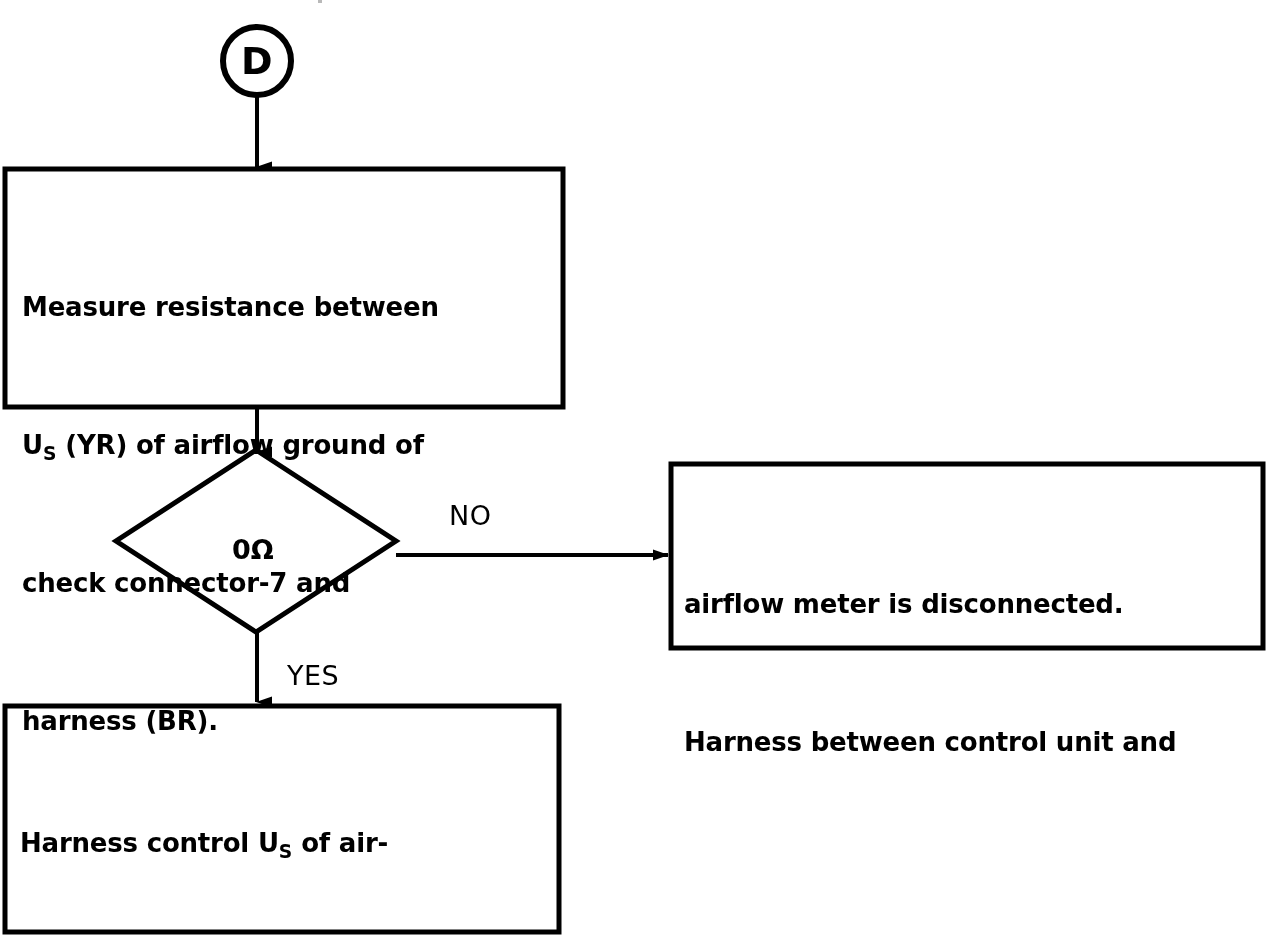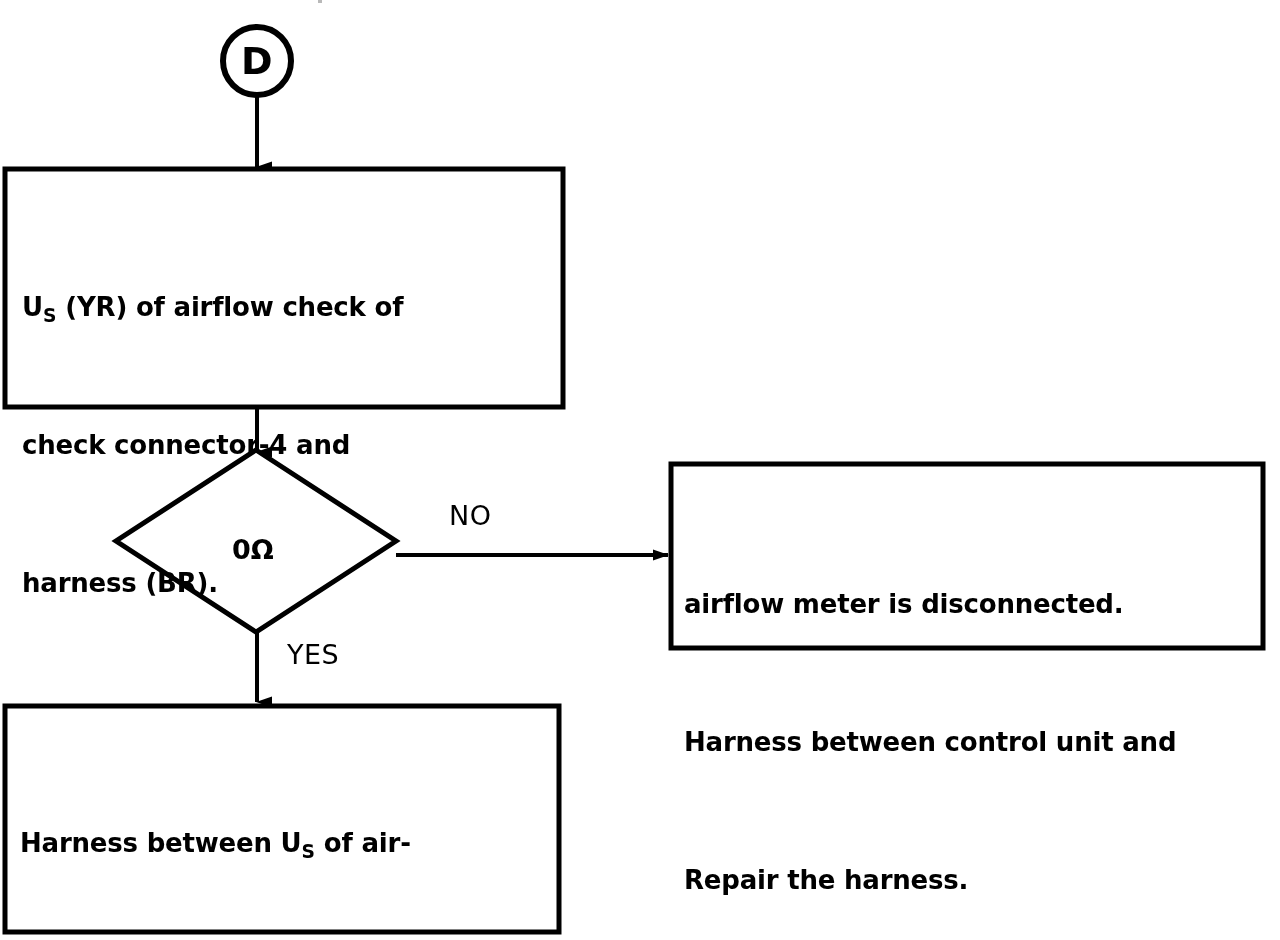--- a/index.html
+++ b/index.html
@@ -75,21 +75,21 @@
     font-weight: bold;
     letter-spacing: 0;
   }
 
   
   #box-measure-text      { left: 22px;  top: 192px; }
   #box-disconnected-text { left: 684px; top: 489px; }
   #box-shorted-text      { left: 20px;  top: 728px; }
 
   #label-no   { left: 449px; top: 502px; }
-  #label-yes  { left: 287px; top: 641px; }
+  #label-yes  { left: 287px; top: 662px; }
   #label-zero { left: 232px; top: 536px; }
   #label-d    { left: 241px; top: 42px; }
 
   .line-row { display: block; height: 46px; }
 </style>
 </head>
 <body>
 
 <div id="diagram-root">
 
@@ -120,37 +120,37 @@
     <rect x="671" y="464" width="592" height="184" fill="#ffffff" stroke="#000000" stroke-width="5"></rect>
 
     <line x1="257" y1="632" x2="257" y2="702" stroke="#000000" stroke-width="4" marker-end="url(#arrowDown)"></line>
 
     <rect x="5" y="706" width="554" height="226" fill="#ffffff" stroke="#000000" stroke-width="5"></rect>
   </svg>
 
   <div class="connector-label" id="label-d">D</div>
 
   <div class="node-text" id="box-measure-text">
-    <span class="line-row"><span>U</span><span class="sub">S</span><span> (YR) of airflow check of</span></span>
-    <span class="line-row">check connector-4 and</span>
+    <span class="line-row">Measure resistance between</span>
+    <span class="line-row"><span>U</span><span class="sub">S</span><span> (YR) of airflow ground of</span></span>
+    <span class="line-row">check connector-7 and</span>
     <span class="line-row">harness (BR).</span>
   </div>
 
   <div class="diamond-label" id="label-zero">0Ω</div>
 
   <div class="edge-label" id="label-no">NO</div>
 
   <div class="edge-label" id="label-yes">YES</div>
 
   <div class="node-text" id="box-disconnected-text">
     <span class="line-row">airflow meter is disconnected.</span>
     <span class="line-row">Harness between control unit and</span>
-    <span class="line-row">Repair the harness.</span>
   </div>
 
   <div class="node-text" id="box-shorted-text">
-    <span class="line-row"><span>Harness between U</span><span class="sub">S</span><span> of air-</span></span>
+    <span class="line-row"><span>Harness control U</span><span class="sub">S</span><span> of air-</span></span>
     
     
     
   </div>
 
 </div>
 
 </body></html>

